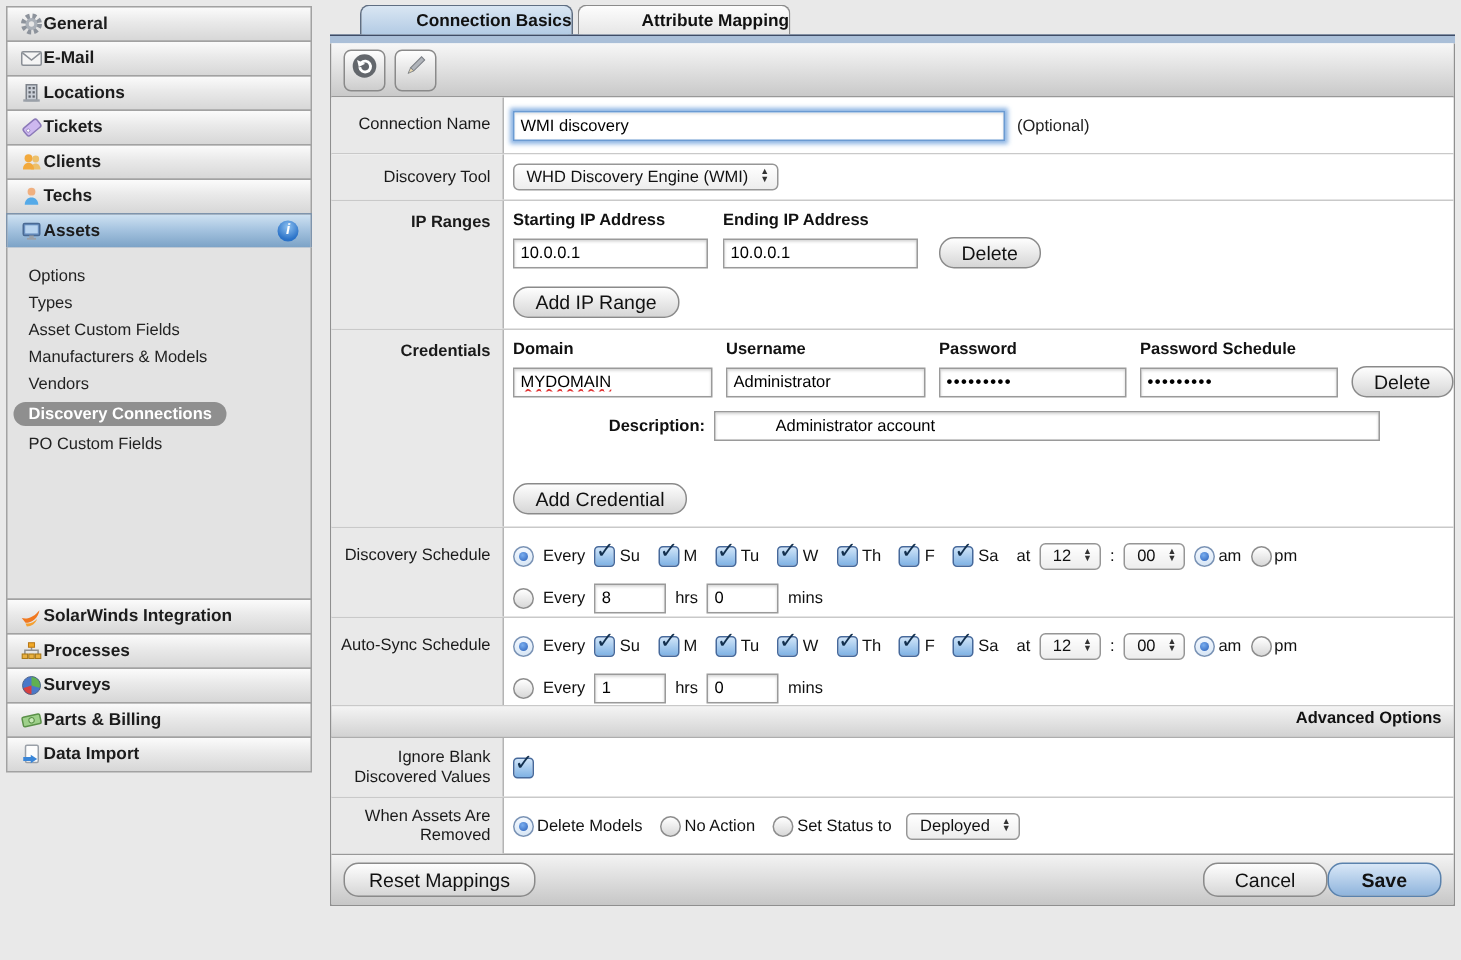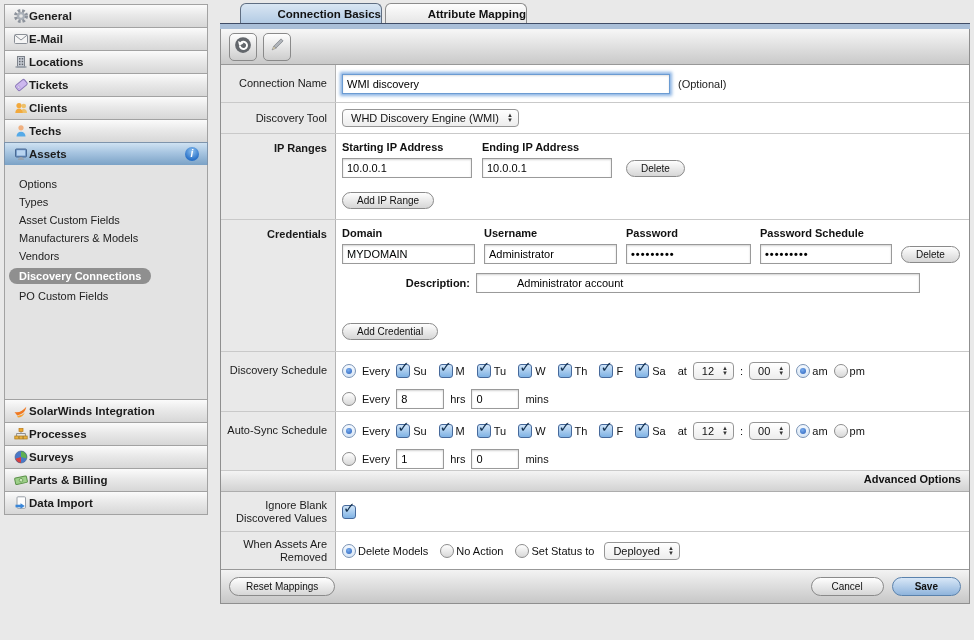--- a/index.html
+++ b/index.html
@@ -61,21 +61,21 @@
     box-shadow:0 0 3px 2px rgba(110,160,220,0.8), inset 0 1px 2px rgba(0,0,0,0.12);}
   .pwd{letter-spacing:1px;font-weight:bold;}
   .squiggle{text-decoration:underline wavy #e03030;text-decoration-skip-ink:none;}
 
   .selectbox{display:inline-flex;align-items:center;border:1px solid #969696;border-radius:4px;
     background:linear-gradient(#ffffff,#ededed);font-size:11px;color:#111;
     padding:2px 5px 2px 8px;cursor:pointer;gap:8px;}
   .stepper{display:inline-flex;flex-direction:column;font-size:6px;line-height:5px;color:#333;}
 
   .pill-btn{display:inline-block;border:1px solid #8a8a8a;border-radius:10px;
-    background:linear-gradient(#fefefe,#d6d6d6);font-size:10px;color:#111;
+    background:linear-gradient(#fefefe,#d6d6d6);font-size:13px;color:#111;
     padding:2px 14px;cursor:pointer;text-align:center;}
   .pill-btn.blue{background:linear-gradient(#d8e7f7,#8fb4dc);border-color:#5a82ad;font-weight:bold;}
 
   .col-hdr{font-size:11px;font-weight:bold;color:#111;}
 
   
   .cb{width:12px;height:12px;border-radius:3px;border:1px solid #9a9a9a;
     background:linear-gradient(#fff,#ddd);display:inline-block;position:relative;
     flex:0 0 12px;cursor:pointer;}
   .cb.checked{border-color:#46699b;background:linear-gradient(#cfe4f8,#7fb2e4);}
@@ -90,21 +90,21 @@
 
   .sched-line{display:flex;align-items:center;gap:6px;font-size:11px;color:#111;height:24px;}
   .day{display:flex;align-items:center;gap:3px;margin-right:6px;}
 
   .advbar{height:18px;background:linear-gradient(#f4f4f4,#d2d2d2);
     border-bottom:1px solid #adadad;font-size:11px;font-weight:bold;color:#111;
     text-align:right;padding:2px 8px 0 0;}
 
   .footerbar{height:33px;background:linear-gradient(#f3f3f3,#c7c7c7);
     display:flex;align-items:center;justify-content:space-between;padding:0 8px;}
-  .footer-right{display:flex;gap:8px;}
+  .footer-right{display:flex;gap:0;}
 </style>
 </head>
 <body>
 
 <div class="page">
 
   <aside class="sidebar">
 
     <div class="side-item">
       <span class="icon">

